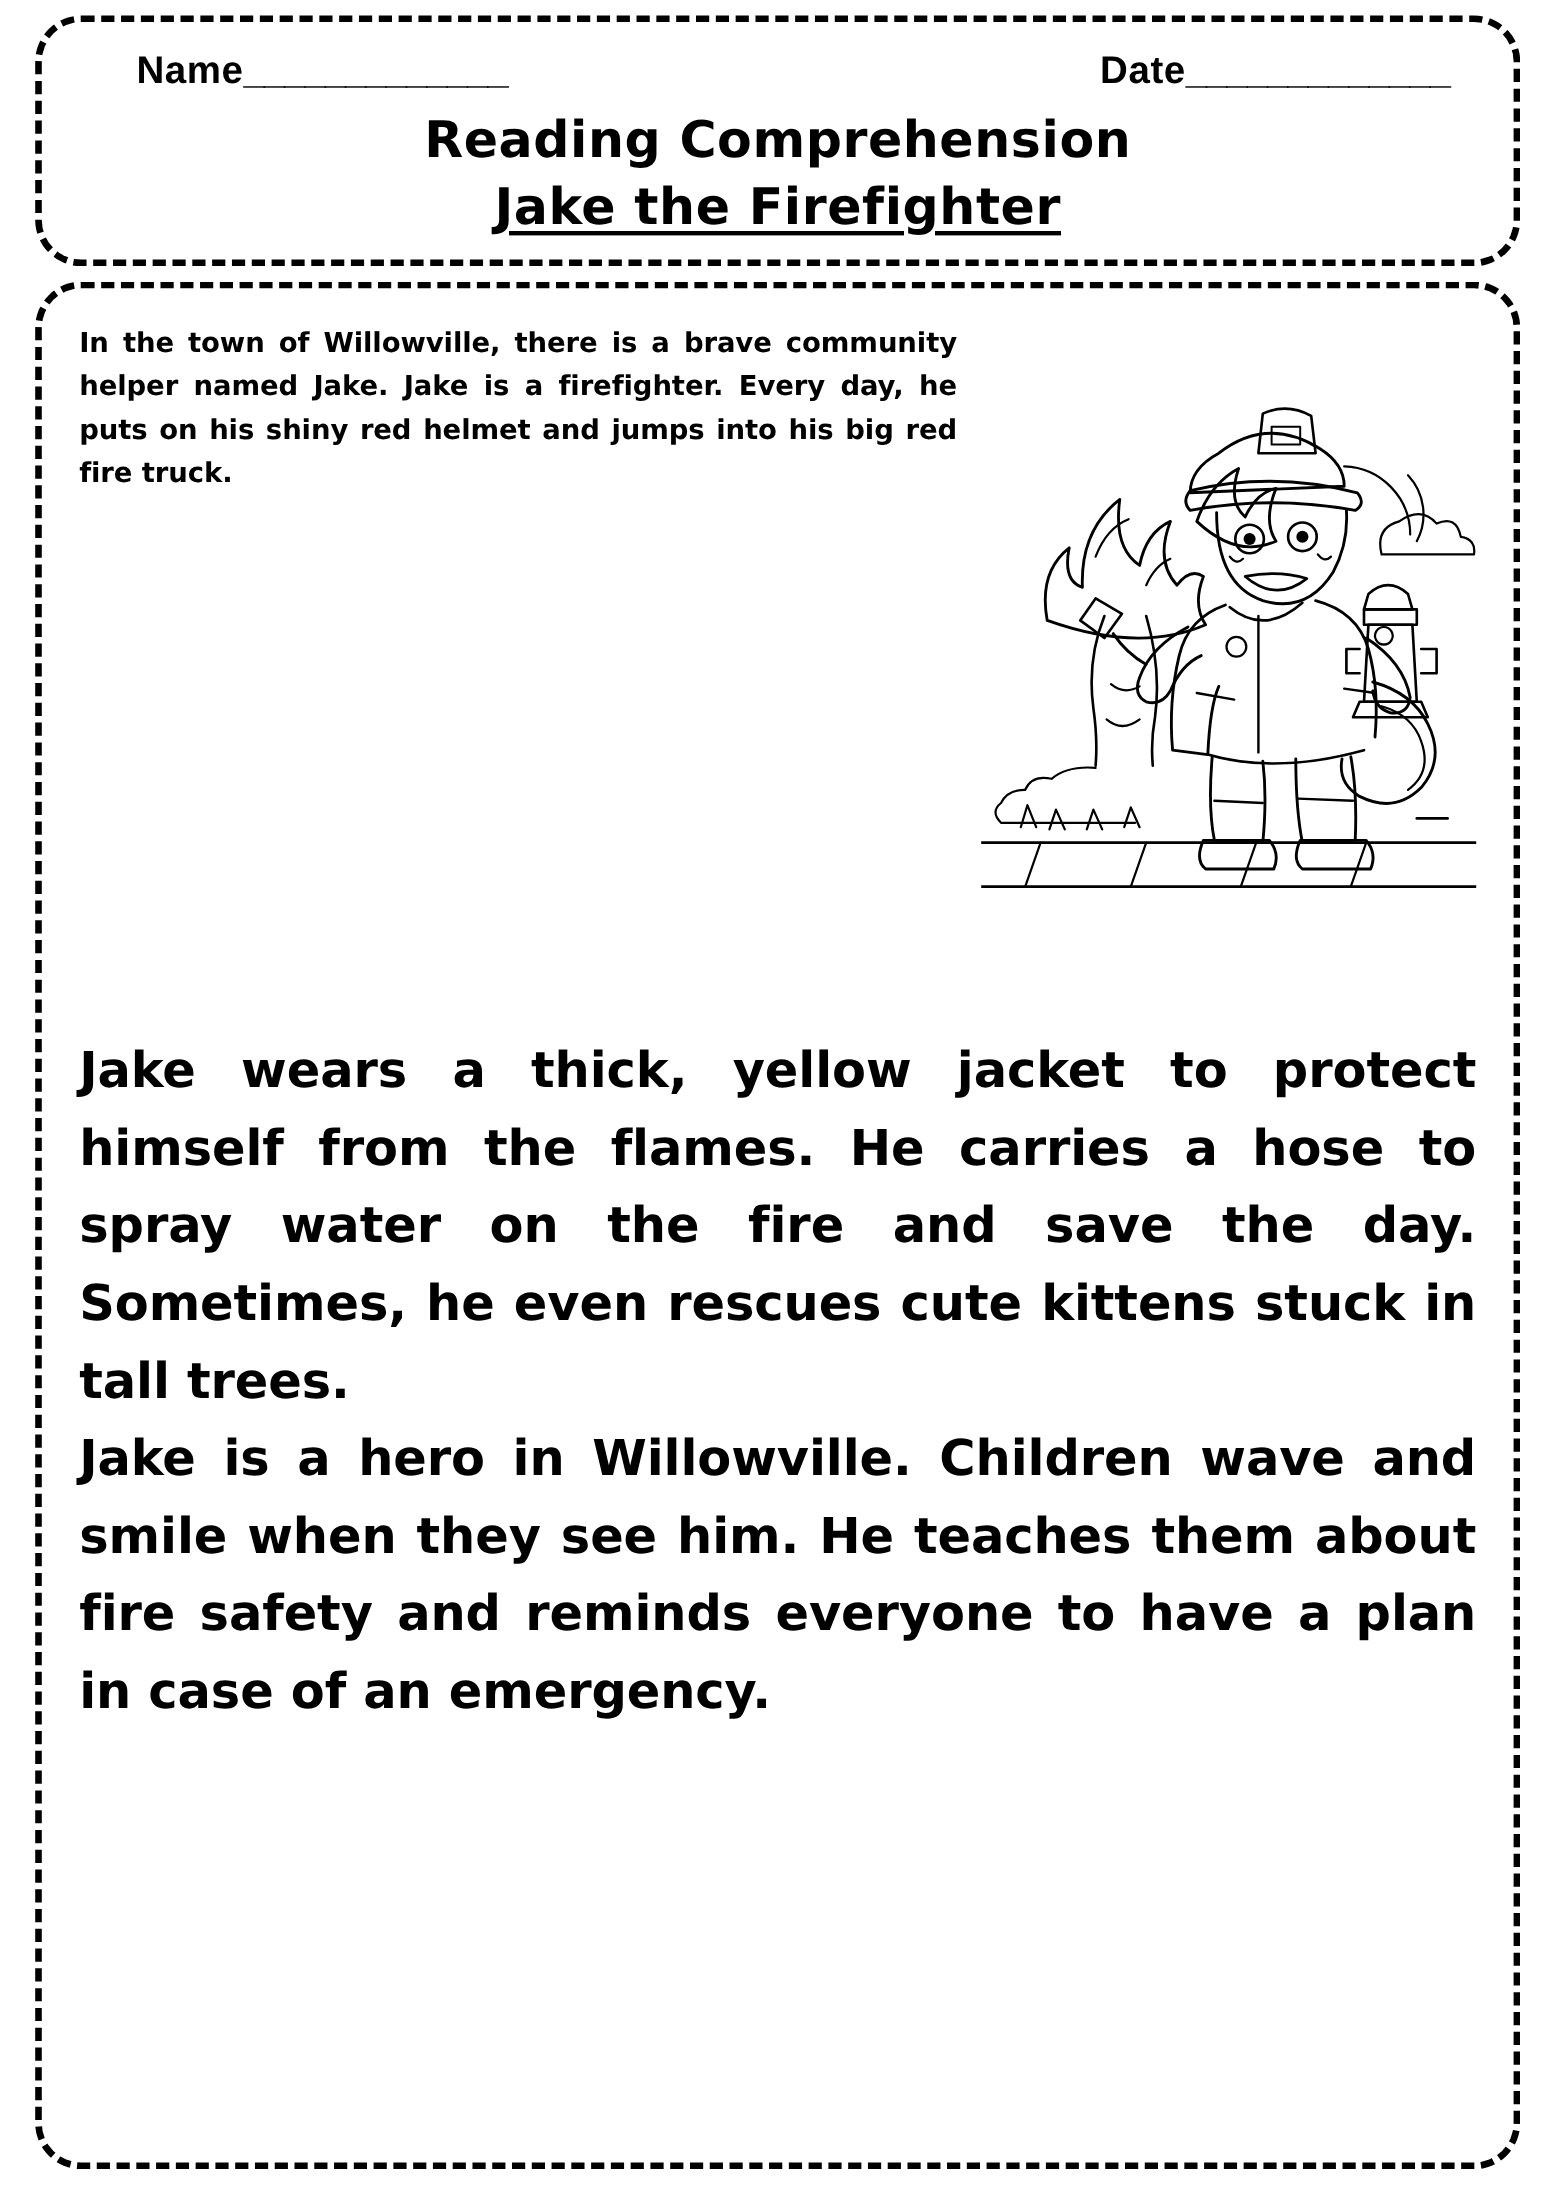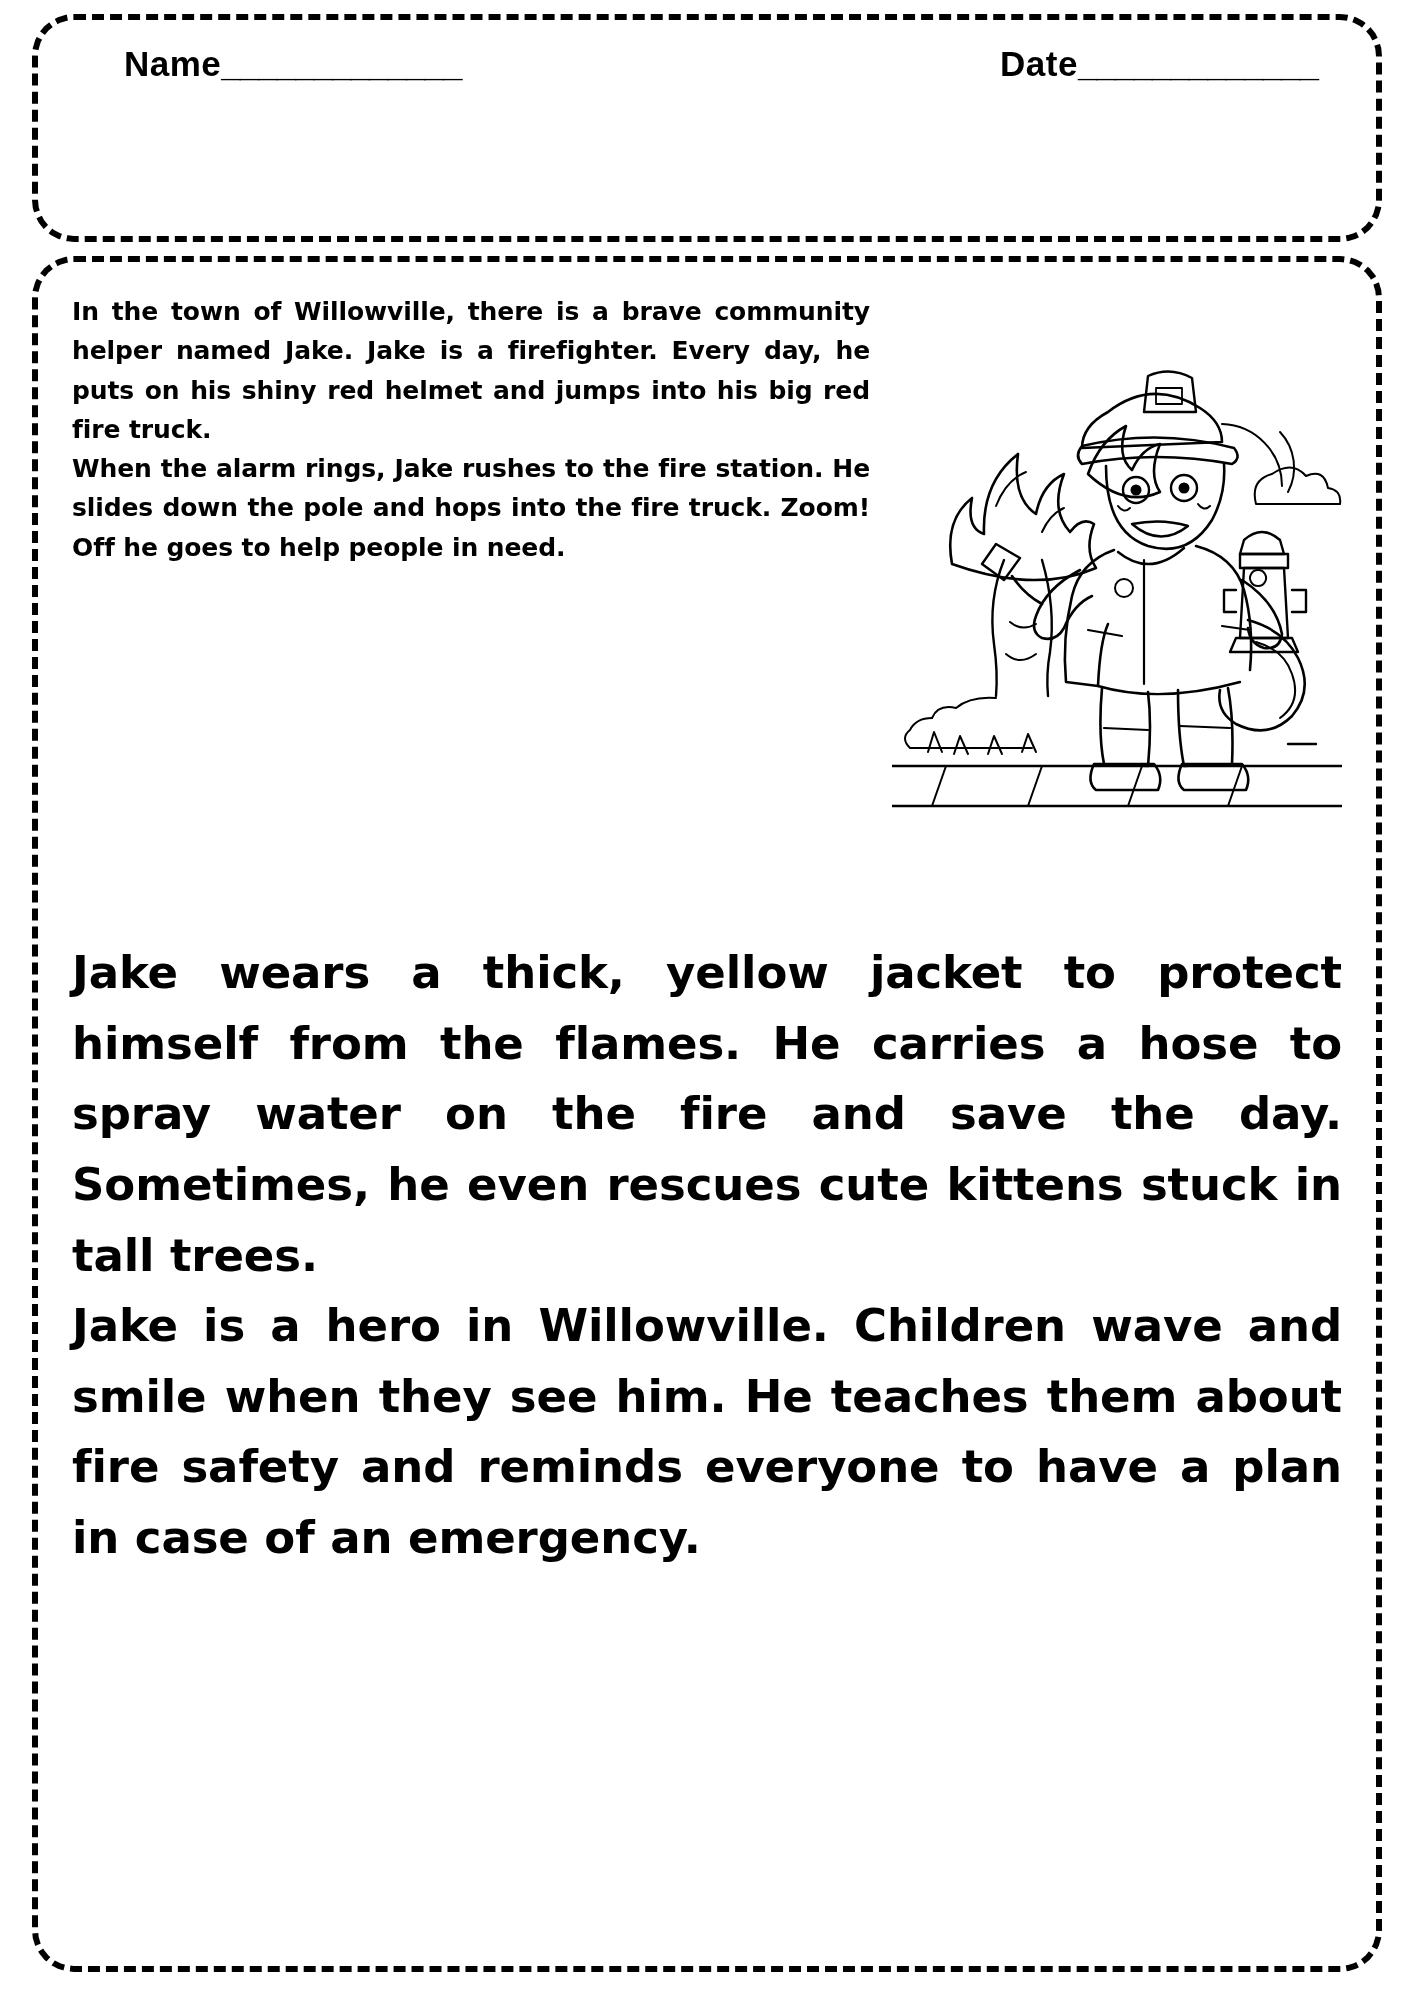--- a/index.html
+++ b/index.html
@@ -126,20 +126,24 @@
 
 <div class="page">
 
   <div class="header-box">
 
     <div class="name-date-row">
       <div class="field"><span>Name</span><span class="blank">_____________</span></div>
       <div class="field"><span>Date</span><span class="blank">_____________</span></div>
     </div>
 
+    <div class="title-block">
+      <div class="title-main">Reading Comprehension</div>
+      <div class="title-sub">Jake the Firefighter</div>
+    </div>
 
   </div>
 
   <div class="body-box">
 
     <div class="top-section">
 
       <div class="illustration">
         <svg viewBox="0 0 450 470" xmlns="http://www.w3.org/2000/svg" fill="none" stroke="#000" stroke-width="2.4" stroke-linecap="round" stroke-linejoin="round">
 
@@ -214,21 +218,20 @@
           <path d="M350 226 q34 22 40 54 q-2 16 -18 14 q-14 -4 -16 -20" stroke-width="2.6"></path>
           <path d="M150 250 q-18 -10 -30 -28" stroke-width="2.6"></path>
           <path d="M128 204 l-24 -14 l-14 20 l22 16z" stroke-width="2.4"></path>
           <path d="M356 266 q36 10 50 38 q16 32 -6 58 q-24 24 -56 8 q-20 -12 -16 -34" stroke-width="2.6"></path>
           <path d="M364 288 q28 8 36 32 q10 28 -12 44" stroke-width="2"></path>
           <path d="M396 390 l28 0" stroke-width="2.4"></path>
         </svg>
       </div>
 
       <p class="para">In the town of Willowville, there is a brave community helper named Jake. Jake is a firefighter. Every day, he puts on his shiny red helmet and jumps into his big red fire truck.</p>
-      <p class="para">When the alarm rings, Jake rushes to the fire station. He slides down the pole and hops into the fire truck. Zoom! Off he goes to help people in need.</p>
     </div>
 
     <div class="bottom-section">
       <p class="para">Jake wears a thick, yellow jacket to protect himself from the flames. He carries a hose to spray water on the fire and save the day. Sometimes, he even rescues cute kittens stuck in tall trees.</p>
       <p class="para">Jake is a hero in Willowville. Children wave and smile when they see him. He teaches them about fire safety and reminds everyone to have a plan in case of an emergency.</p>
     </div>
 
   </div>
 </div>
 

